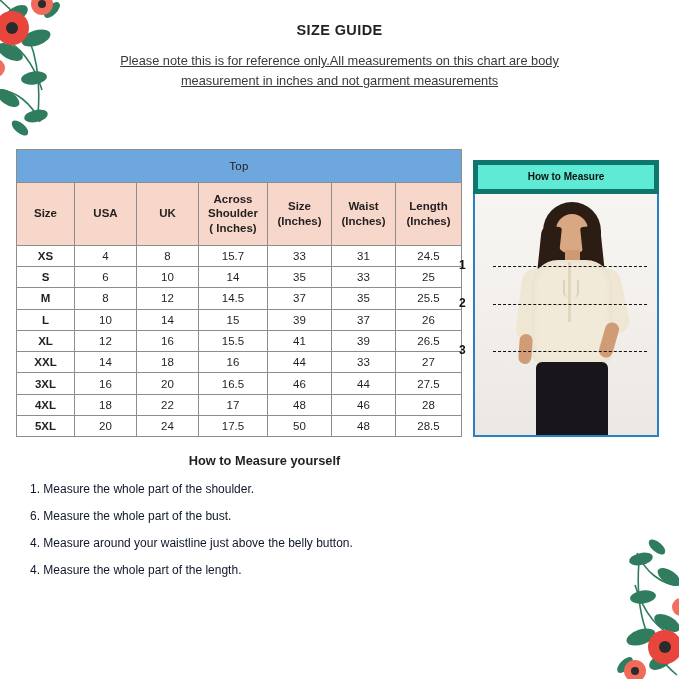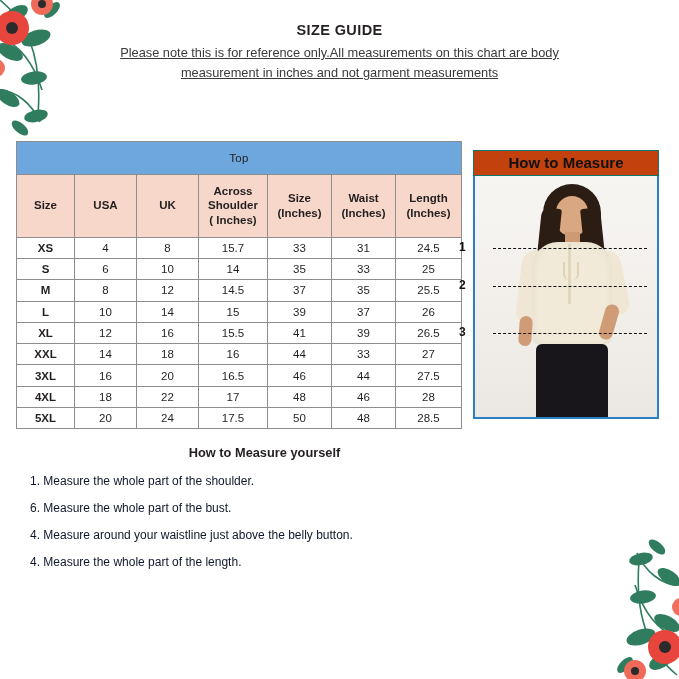--- a/index.html
+++ b/index.html
@@ -27,39 +27,39 @@
   
   .header {
     padding-top: 22px;
     text-align: center;
   }
   .header-title {
     font-size: 14.5px;
     font-weight: bold;
     letter-spacing: 0.4px;
     color: #231f20;
-    margin-bottom: 5px;
+    margin-bottom: 13px;
   }
   .header-sub {
     font-size: 12.8px;
     line-height: 1.55;
     color: #3a3a3a;
     width: 520px;
     margin: 0 auto;
     text-decoration: underline;
   }
 
   
   .content {
     position: relative;
     margin-top: 58px;
     padding: 0 16px;
     display: flex;
     gap: 12px;
-    align-items: center;
+    align-items: flex-end;
   }
 
   
   .table-wrap {
     width: 445px;
   }
   table.size-table {
     border-collapse: collapse;
     width: 100%;
     table-layout: fixed;
@@ -93,24 +93,24 @@
   }
   .data-cell.size-label {
     font-weight: bold;
   }
 
   
   .measure-panel {
     width: 186px;
   }
   .measure-title {
-    background: #c2410c;
-    border: 1px solid #0f766e;
+    background: #5eead4;
+    border: 5px solid #0f766e;
     color: #111;
-    font-size: 15px;
+    font-size: 10px;
     font-weight: bold;
     text-align: center;
     height: 24px;
     line-height: 24px;
   }
   .measure-img {
     border: 2px solid #2b7fc4;
     border-top: none;
     height: 241px;
     position: relative;

